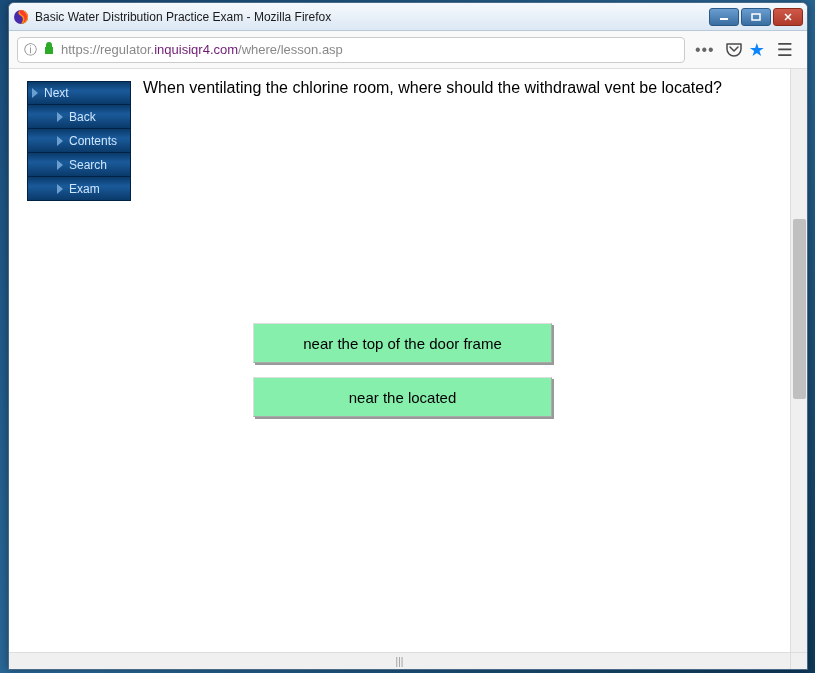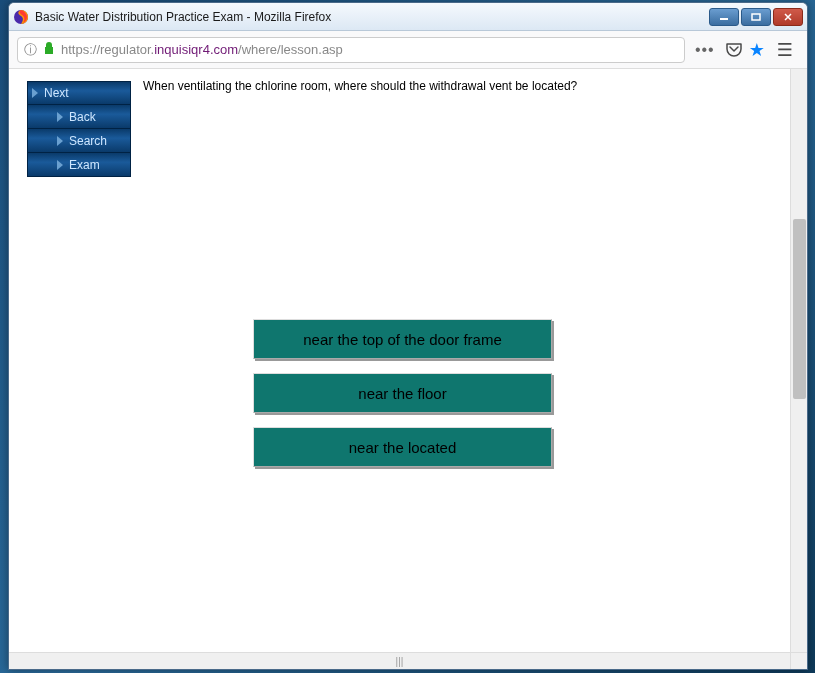--- a/index.html
+++ b/index.html
@@ -174,37 +174,37 @@
     border-top: 5px solid transparent;
     border-bottom: 5px solid transparent;
     border-left: 6px solid #6aa0d0;
     margin-right: 6px;
   }
 
   .question-area {
     flex: 1;
   }
   .question-text {
-    font-size: 12px;
+    font-size: 16px;
     color: #000;
     margin-top: -2px;
   }
 
   .answers {
     margin-top: 226px;
     display: flex;
     flex-direction: column;
     align-items: center;
     gap: 14px;
     margin-left: -110px; 
   }
   .answer-btn {
     width: 299px;
     height: 40px;
-    background: #0f766e;
+    background: #86efac;
     border: 1px solid #aaa;
     border-top-color: #ddd;
     border-left-color: #ddd;
     box-shadow: 2px 2px 0 #999;
     font-size: 15px;
     display: flex;
     align-items: center;
     justify-content: center;
     cursor: pointer;
     color: #000;
@@ -273,34 +273,37 @@
           <div class="nav-btn">
             <span class="arrow"></span>
             <span>Next</span>
           </div>
           <div class="nav-btn">
             <span class="arrow"></span>
             <span>Back</span>
           </div>
           <div class="nav-btn">
             <span class="arrow"></span>
+            <span>Contents</span>
+          </div>
+          <div class="nav-btn">
+            <span class="arrow"></span>
             <span>Search</span>
           </div>
           <div class="nav-btn">
             <span class="arrow"></span>
             <span>Exam</span>
           </div>
         </div>
 
         <div class="question-area">
           <div class="question-text">When ventilating the chlorine room, where should the withdrawal vent be located?</div>
 
           <div class="answers">
             <div class="answer-btn">near the top of the door frame</div>
-            <div class="answer-btn">near the floor</div>
             <div class="answer-btn">near the located</div>
           </div>
         </div>
 
       </div>
     </div>
 
     <div class="vscroll">
       <div class="thumb"></div>
     </div>

